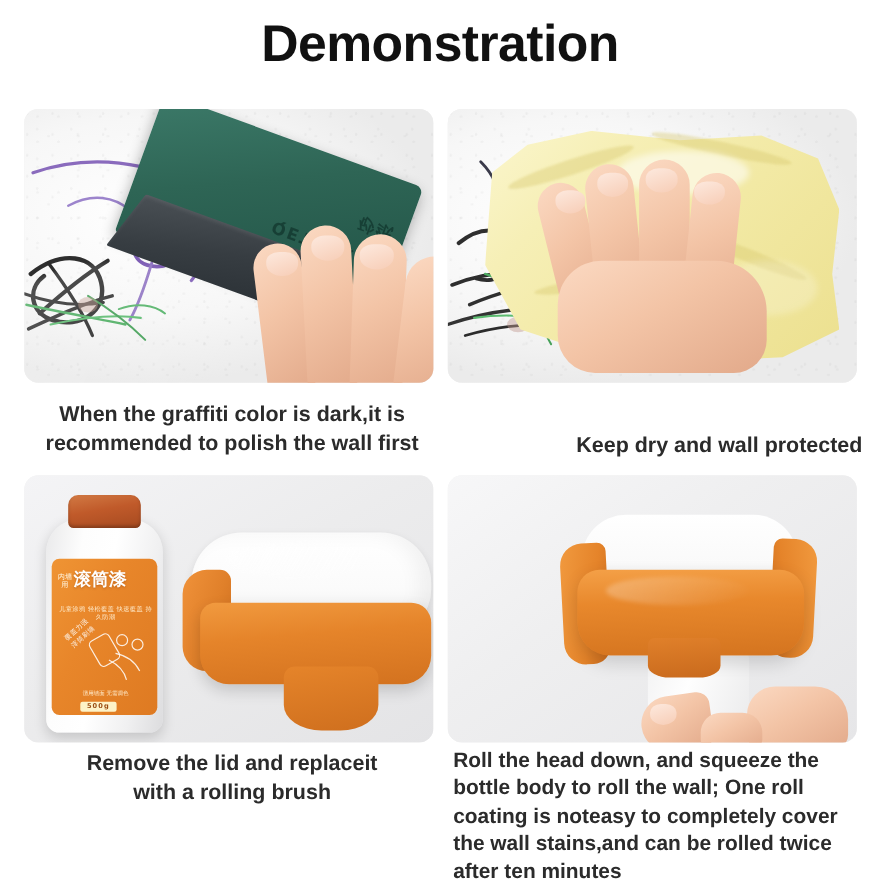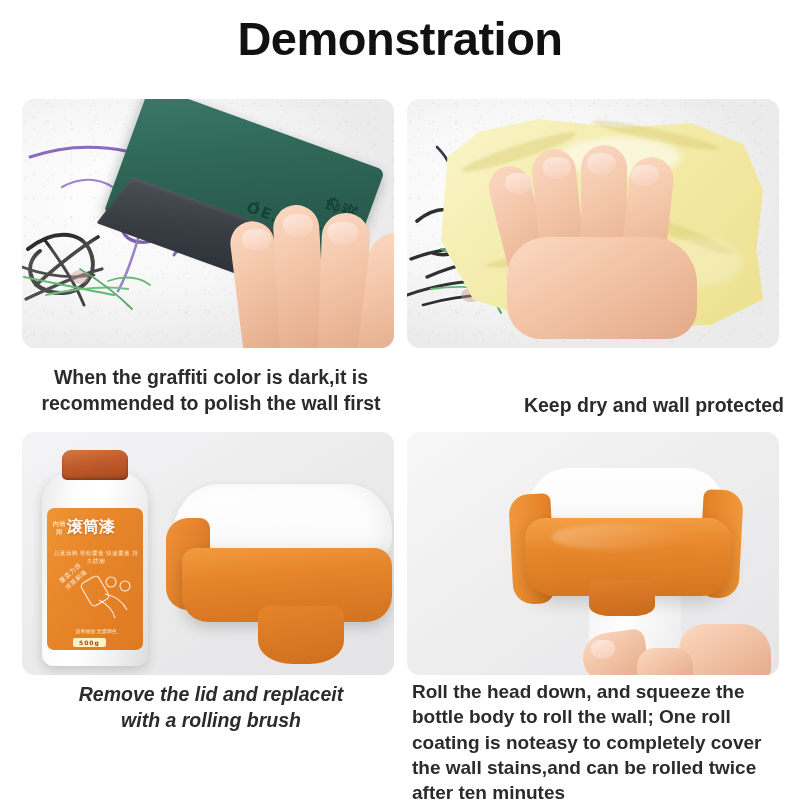--- a/index.html
+++ b/index.html
@@ -51,21 +51,21 @@
   .caption {
     position: absolute;
     font-size: 19.5px;
     font-weight: bold;
     color: #2b2b2b;
     line-height: 1.35;
     white-space: pre-line;
   }
   .cap-1 { left: 22px;  top: 364px; width: 378px; text-align: center; }
   .cap-2 { left: 406px; top: 364px; width: 378px; text-align: right; margin-top: 28px; }
-  .cap-3 { left: 22px;  top: 681px; width: 378px; text-align: center; font-style: italic; }
+  .cap-3 { left: 22px;  top: 681px; width: 378px; text-align: center; }
   .cap-4 { left: 412px; top: 679px; width: 380px; text-align: left; font-size: 19px; line-height: 1.33; }
 
   
   .wall-white {
     position: absolute; inset: 0;
     background:
       radial-gradient(ellipse 70% 60% at 30% 40%, #ffffff 0%, #f7f7f7 60%, #ebebeb 100%),
       #f4f4f4;
   }
   .wall-tex {

